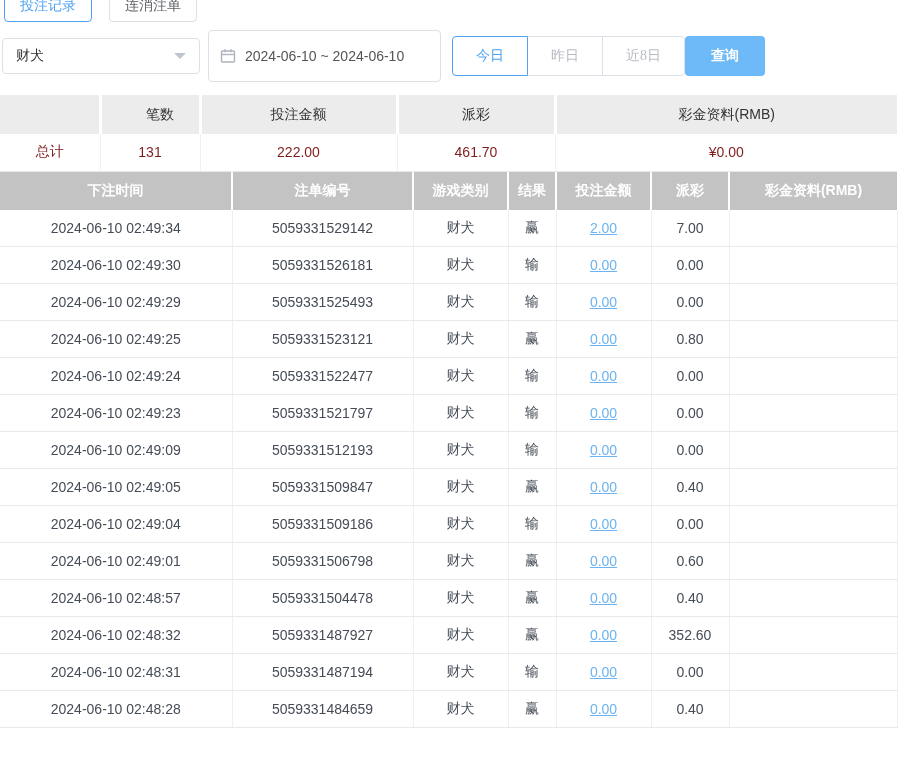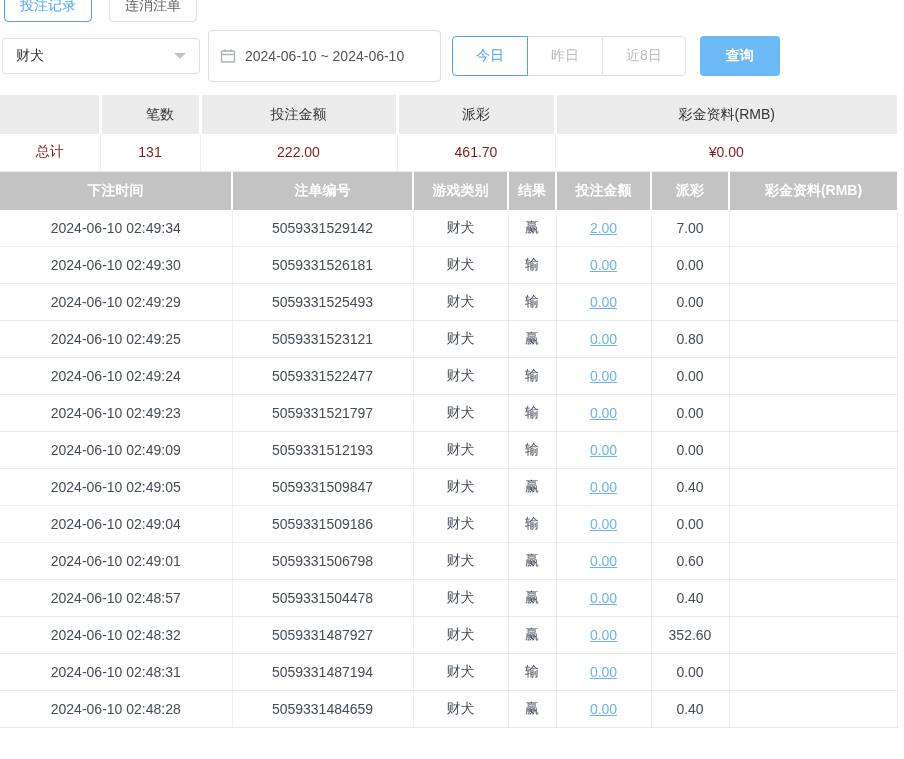--- a/index.html
+++ b/index.html
@@ -41,24 +41,24 @@
     margin-left:8px;width:233px;height:52px;border:1px solid var(--border-gray);
     border-radius:4px;display:flex;align-items:center;gap:9px;padding:0 11px;
     color:#555;background:#fff;cursor:pointer;white-space:nowrap;
   }
   .btn-group{display:flex;margin-left:11px;justify-content:center;}
   .quick-btn{
     height:40px;padding:0 23px;background:#fff;border:1px solid var(--border-gray);
     color:#b9bcc2;font-size:14px;margin-left:-1px;cursor:pointer;position:relative;
   }
   .quick-btn:first-child{border-radius:4px 0 0 4px;margin-left:0;}
-  .quick-btn:last-child{border-radius:0 4px 4px 0;}
+  .quick-btn:last-child{border-radius:0 4px 4px 0;font-family:Liberation Serif, serif;}
   .quick-btn.active{color:var(--accent-blue);border-color:var(--accent-blue);z-index:2;}
   .query-btn{
-    margin-left:14px;width:80px;height:40px;border:none;border-radius:4px;
+    margin-left:0;width:80px;height:40px;border:none;border-radius:4px;
     background:var(--button-blue);color:#fff;font-size:14px;font-weight:bold;cursor:pointer;
   }
   
   table{border-collapse:collapse;table-layout:fixed;}
   .summary-table{margin-top:19px;width:897px;}
   .summary-table th{
     height:39px;background:var(--summary-header-bg);color:#333;font-weight:normal;
     border-left:3px solid #fff;text-align:center;
   }
   .summary-table th:first-child{border-left:none;}

